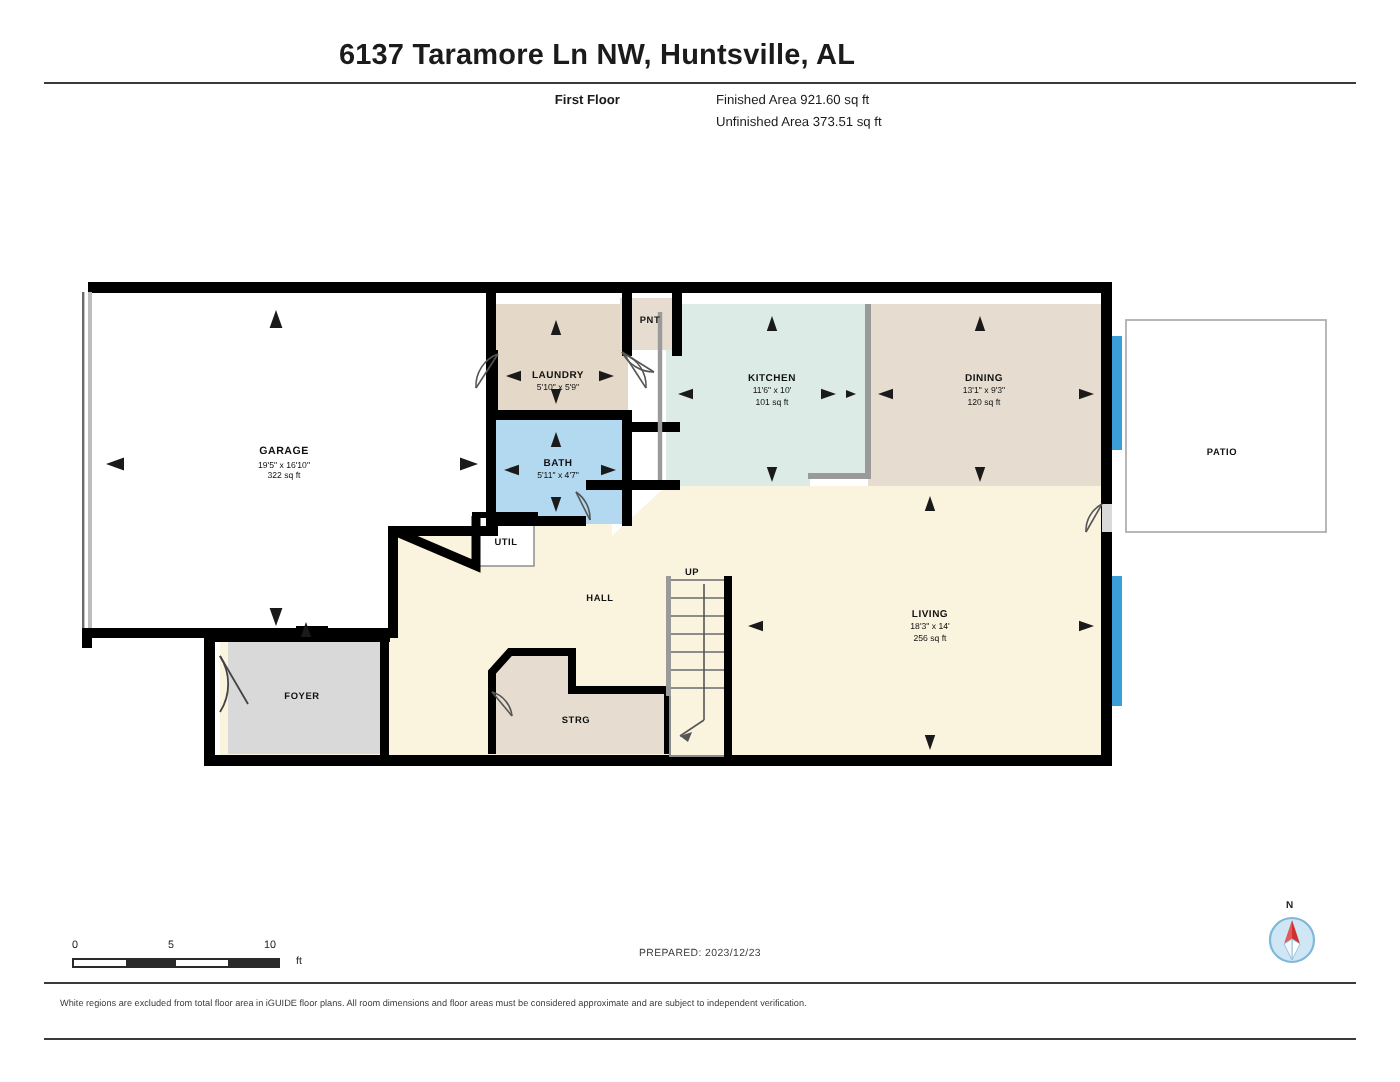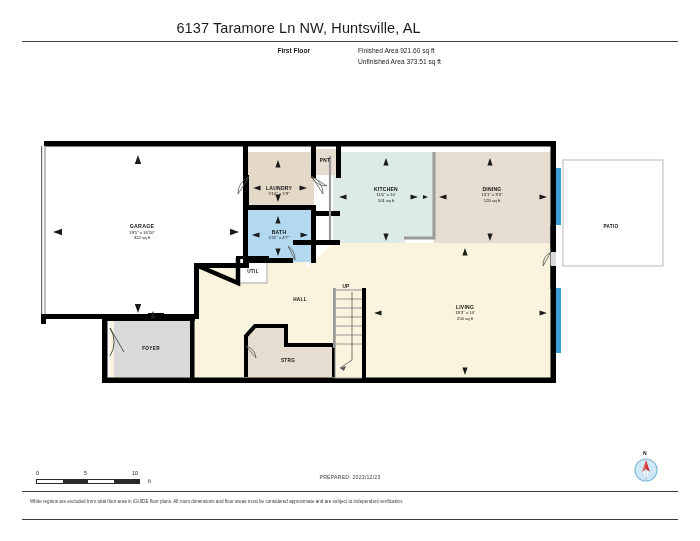--- a/index.html
+++ b/index.html
@@ -15,21 +15,21 @@
     width: 700px; height: 541px;
     background: #ffffff;
   }
 
   
   .title {
     position: absolute;
     top: 20px; left: 0; width: 597px;
     text-align: center;
     font-size: 14.5px;
-    font-weight: normal;
+    font-weight: bold;
     color: #1b1b1b;
     letter-spacing: 0.1px;
   }
   .hrule-top {
     position: absolute;
     top: 41px; left: 22px; width: 656px;
     height: 1px; background: #3a3a3a;
   }
   .subhead {
     position: absolute;

